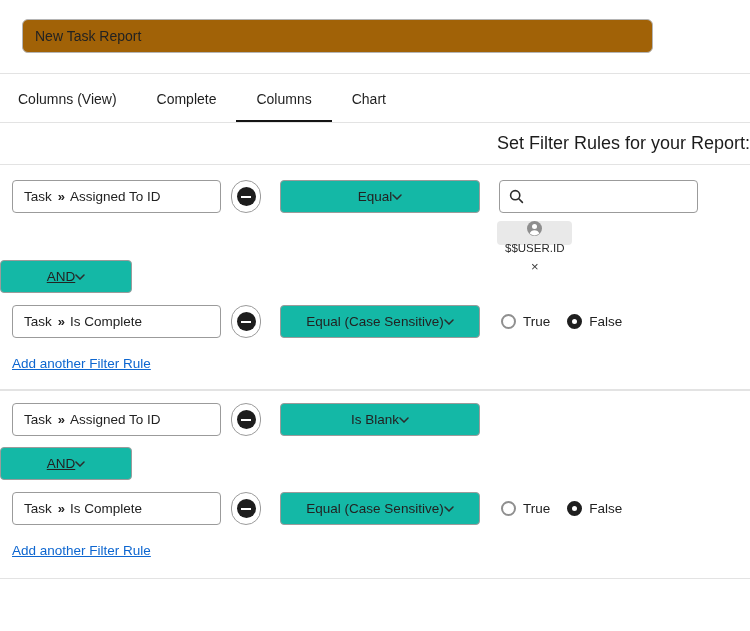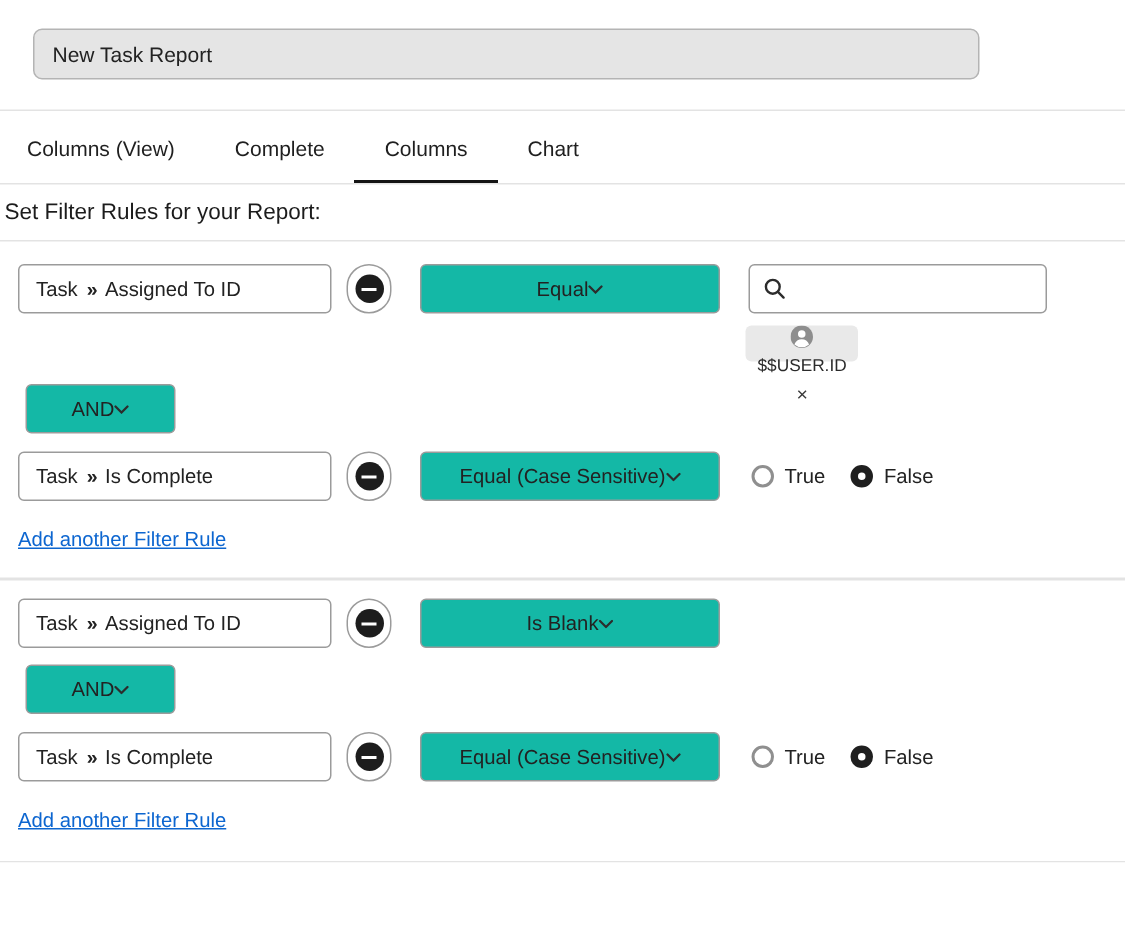--- a/index.html
+++ b/index.html
@@ -13,33 +13,33 @@
   .page { width: 750px; overflow: hidden; }
 
   .hr { height: 1px; background: #e3e3e3; width: 100%; }
 
   
   .name-section { padding: 19px 0 20px 22px; }
   .name-input {
     width: 631px; height: 34px;
     border: 1px solid #b4b4b4; border-radius: 6px;
     padding: 0 12px; font-size: 14px; color: #222;
-    font-family: inherit; outline: none; background: #e5e5e5;
+    font-family: inherit; outline: none; background: #a16207;
   }
 
   
   .tabs { display: flex; padding-left: 18px; }
   .tab {
     padding: 17px 20px 13px; font-size: 14px; color: #1f1f1f;
     border-bottom: 2px solid transparent; cursor: pointer; white-space: nowrap;
   }
   .tab.first { padding-left: 0; }
   .tab.active { border-bottom: 2px solid #141414; }
 
-  .filters-heading { font-size: 15px; color: #1c1c1c; padding: 10px 0 10px 3px; }
+  .filters-heading { font-size: 18px; color: #1c1c1c; padding: 10px 0 10px 3px; text-align: right; }
 
   
   .group { padding: 15px 0 18px; }
   .group.second { padding: 12px 0 20px; }
   .rule-row { display: flex; align-items: center; margin-left: 12px; }
   .rule-row.later { margin-top: 12px; }
   .rule-row.later2 { margin-top: 12px; }
 
   .field-box {
     width: 209px; height: 33px; border: 1px solid #9b9b9b; border-radius: 4px;
@@ -57,21 +57,21 @@
   .minus-circle::after {
     content: ""; position: absolute; left: 4.5px; top: 8.5px; width: 10px; height: 2px; background: #fff;
   }
 
   .select {
     height: 33px; border: 1px solid #9b9b9b; border-radius: 4px; background: #14b8a6;
     display: flex; align-items: center; justify-content: center;
     padding: 0 12px; font-size: 13.5px; cursor: pointer; white-space: nowrap;
   }
   .operator-select { width: 200px; margin-left: 19px; }
-  .and-select { width: 100px; margin: 15px 0 0 17px; }
+  .and-select { width: 132px; margin: 15px 0 0 0; text-decoration: underline; }
   .and-select.g2 { margin-top: 11px; }
   .or-select { width: 103px; margin: 10px 0 10px 12px; }
   .chev { flex: none; display: flex; }
 
   .search-box {
     width: 199px; height: 33px; margin-left: 19px;
     border: 1px solid #9b9b9b; border-radius: 4px; background: #fff;
     display: flex; align-items: center; gap: 7px; padding: 0 9px;
   }
   .search-input { border: none; outline: none; flex: 1; min-width: 0; font-size: 13px; font-family: inherit; }

